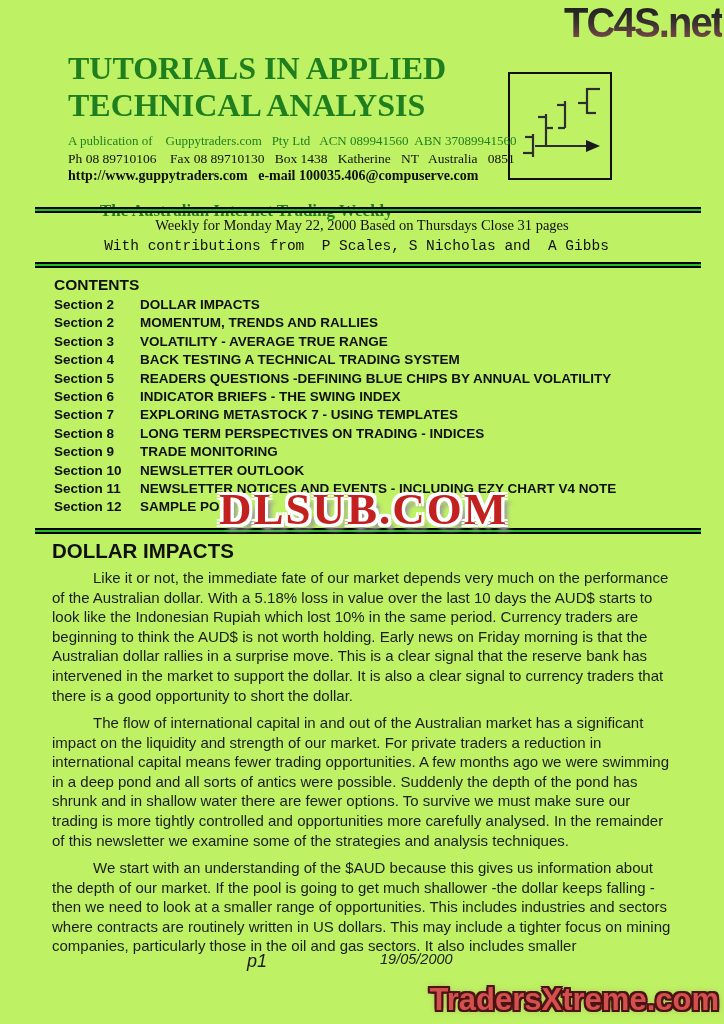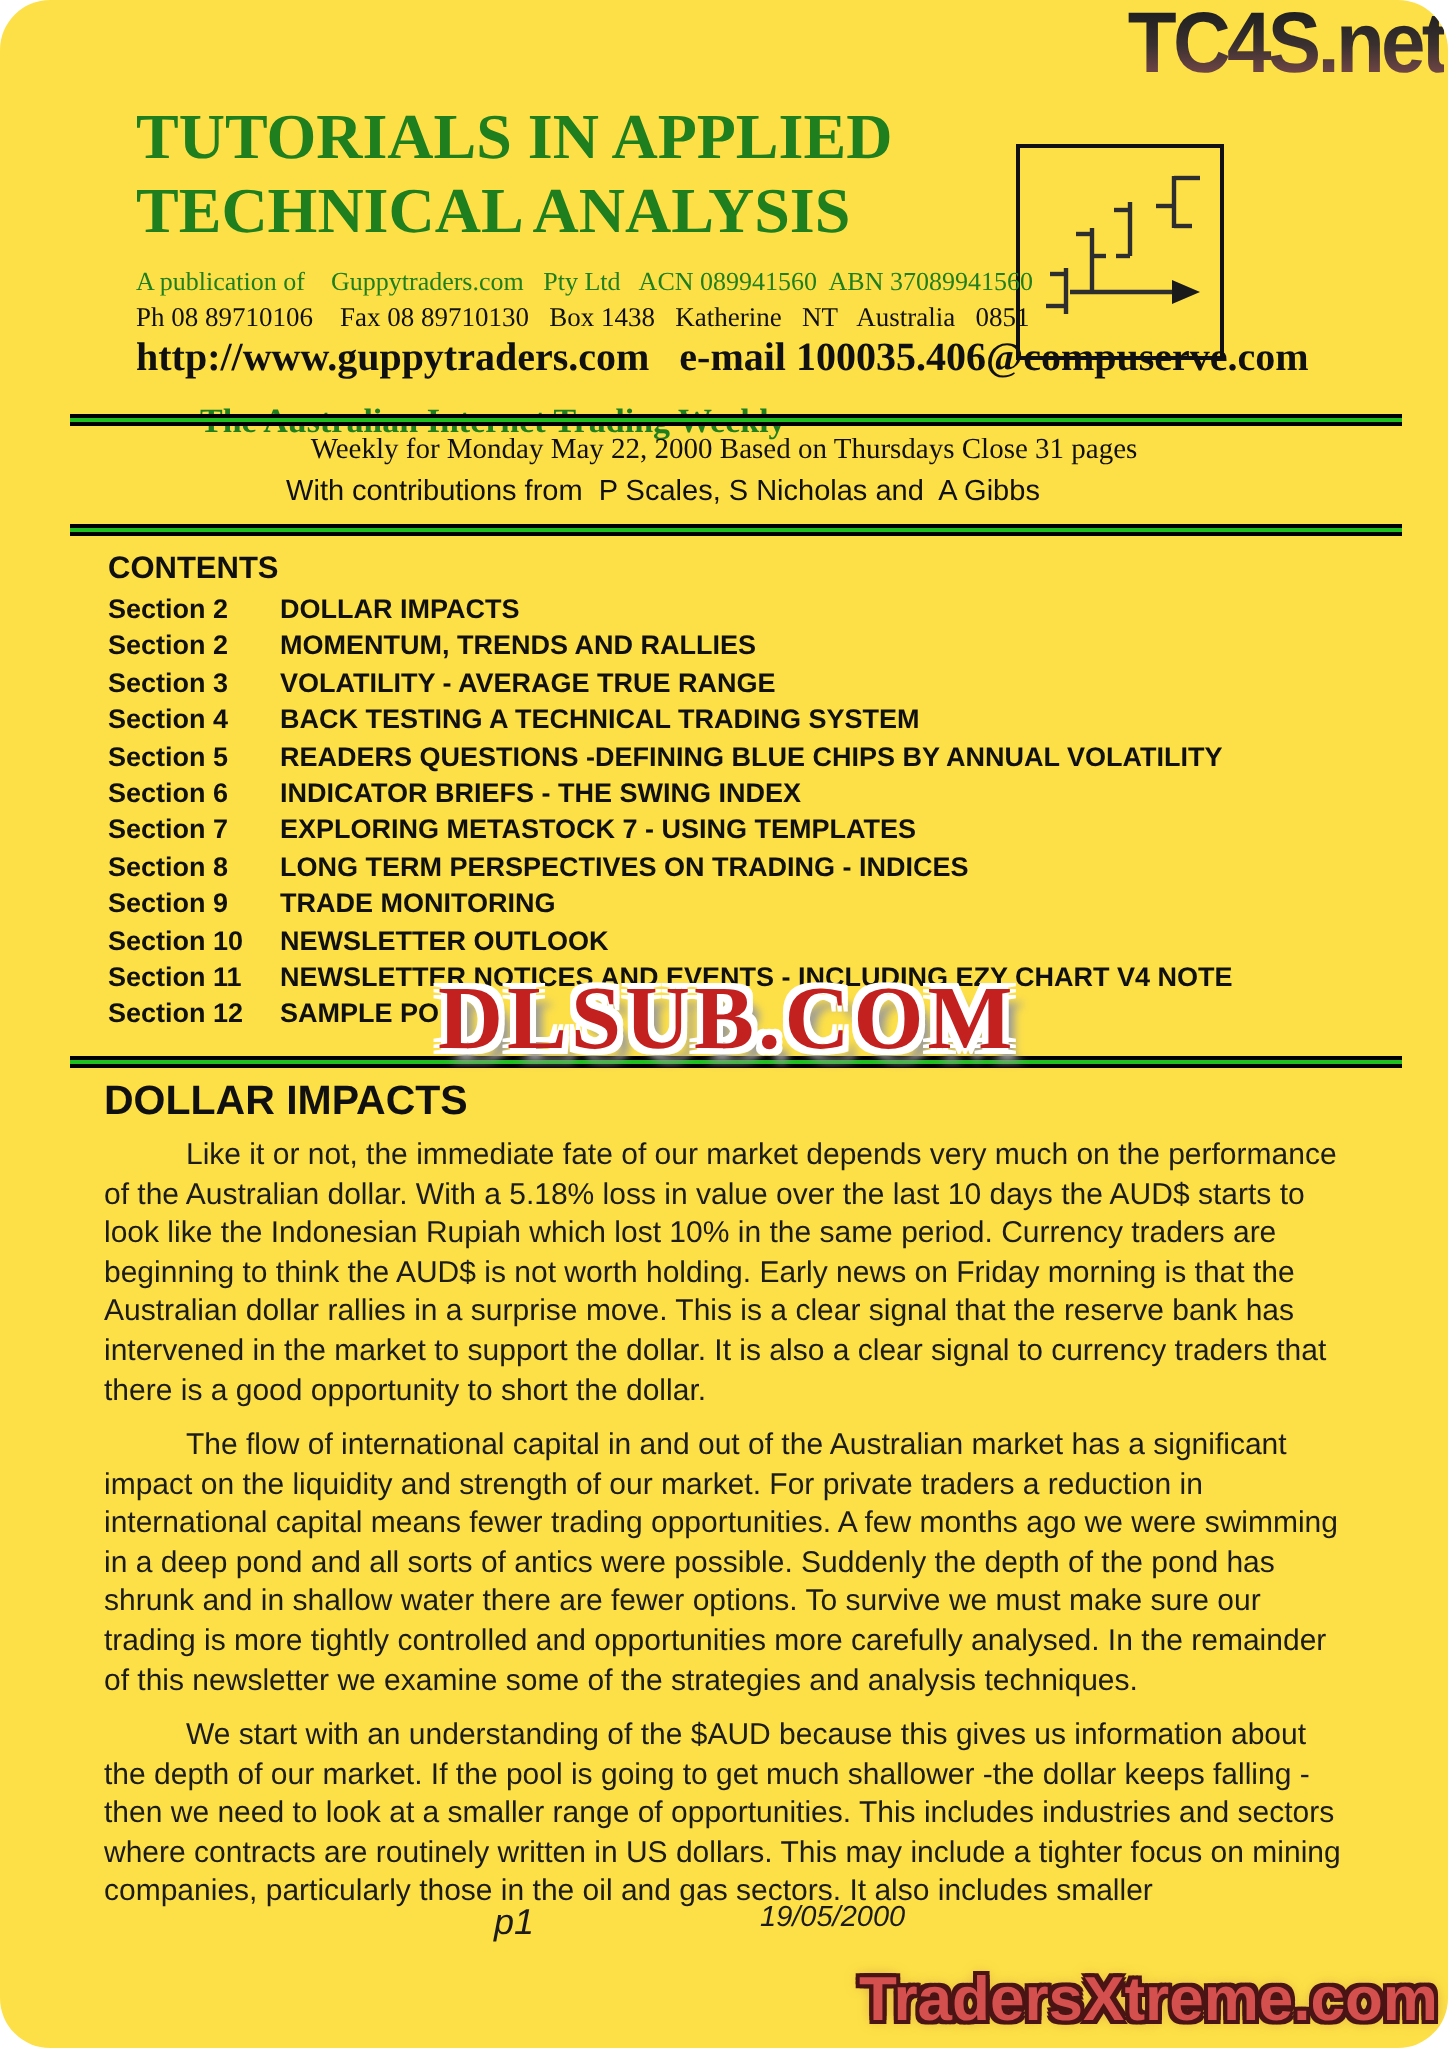--- a/index.html
+++ b/index.html
@@ -1,48 +1,48 @@
 <!DOCTYPE html>
 <html><head>
 <meta charset="utf-8">
 <style>
   html,body{margin:0;padding:0;background:#fff;}
-  .page{position:relative;width:724px;height:1024px;background:#fde047;overflow:hidden;
-        font-family:"Liberation Sans",sans-serif;color:#111;border-radius:25px;}
+  .page{position:relative;width:724px;height:1024px;background:#bef264;overflow:hidden;
+        font-family:"Liberation Sans",sans-serif;color:#111;}
 
   
   .tc4s{position:absolute;top:-2px;right:2px;font-family:"Liberation Sans",sans-serif;
         font-weight:bold;font-size:43px;letter-spacing:-2px;transform:scaleX(.93);
         transform-origin:right top;
         background:linear-gradient(#1f1f1f 15%,#3a3030 50%,#7c4a4a 85%,#8a5656);
         -webkit-background-clip:text;background-clip:text;color:transparent;
         text-shadow:0 0 0 rgba(0,0,0,0);}
 
   
   .title{position:absolute;left:68px;top:50px;font-family:"Liberation Serif",serif;
          font-weight:bold;font-size:32px;line-height:37px;color:#1f7f1f;}
   .chartbox{position:absolute;left:508px;top:72px;width:100px;height:104px;border:2px solid #101010;}
   .pre{white-space:pre-wrap;}
   .pub1{position:absolute;left:68px;top:133px;font-family:"Liberation Serif",serif;
         font-size:13px;color:#1f7f1f;}
   .pub2{position:absolute;left:68px;top:151px;font-family:"Liberation Serif",serif;
         font-size:13.5px;color:#101010;}
   .pub3{position:absolute;left:68px;top:168px;font-family:"Liberation Serif",serif;
-        font-weight:bold;font-size:20px;color:#101010;}
+        font-weight:bold;font-size:14px;color:#101010;}
   .tagline{position:absolute;left:100px;top:188px;font-family:"Liberation Serif",serif;
         font-weight:bold;font-size:17px;color:#1f7f1f;margin-top:13px;}
 
   .grule{position:absolute;left:35px;width:666px;height:2px;background:#1fbf1f;
          border-top:2px solid #000;border-bottom:2px solid #000;}
   .grule.r1{top:207px;} .grule.r2{top:262px;} .grule.r3{top:528px;}
 
   .weekly{position:absolute;left:0;top:217px;width:724px;text-align:center;
           font-family:"Liberation Serif",serif;font-size:14.5px;color:#101010;}
   .contrib{position:absolute;left:0;top:238px;width:663px;text-align:center;
-          font-family:Liberation Sans, sans-serif;font-size:14.5px;color:#101010;}
+          font-family:Liberation Mono, monospace;font-size:14.5px;color:#101010;padding-left:25px;}
 
   
   .contents-heading{position:absolute;left:54px;top:276px;font-weight:bold;
           font-size:15.5px;color:#101010;}
   .toc{position:absolute;left:54px;top:296px;width:640px;}
   .toc-row{display:flex;line-height:18.4px;font-weight:bold;font-size:13.5px;color:#101010;}
   .toc-label{width:86px;flex:none;}
 
   
   .article-heading{position:absolute;left:52px;top:539px;font-weight:bold;

